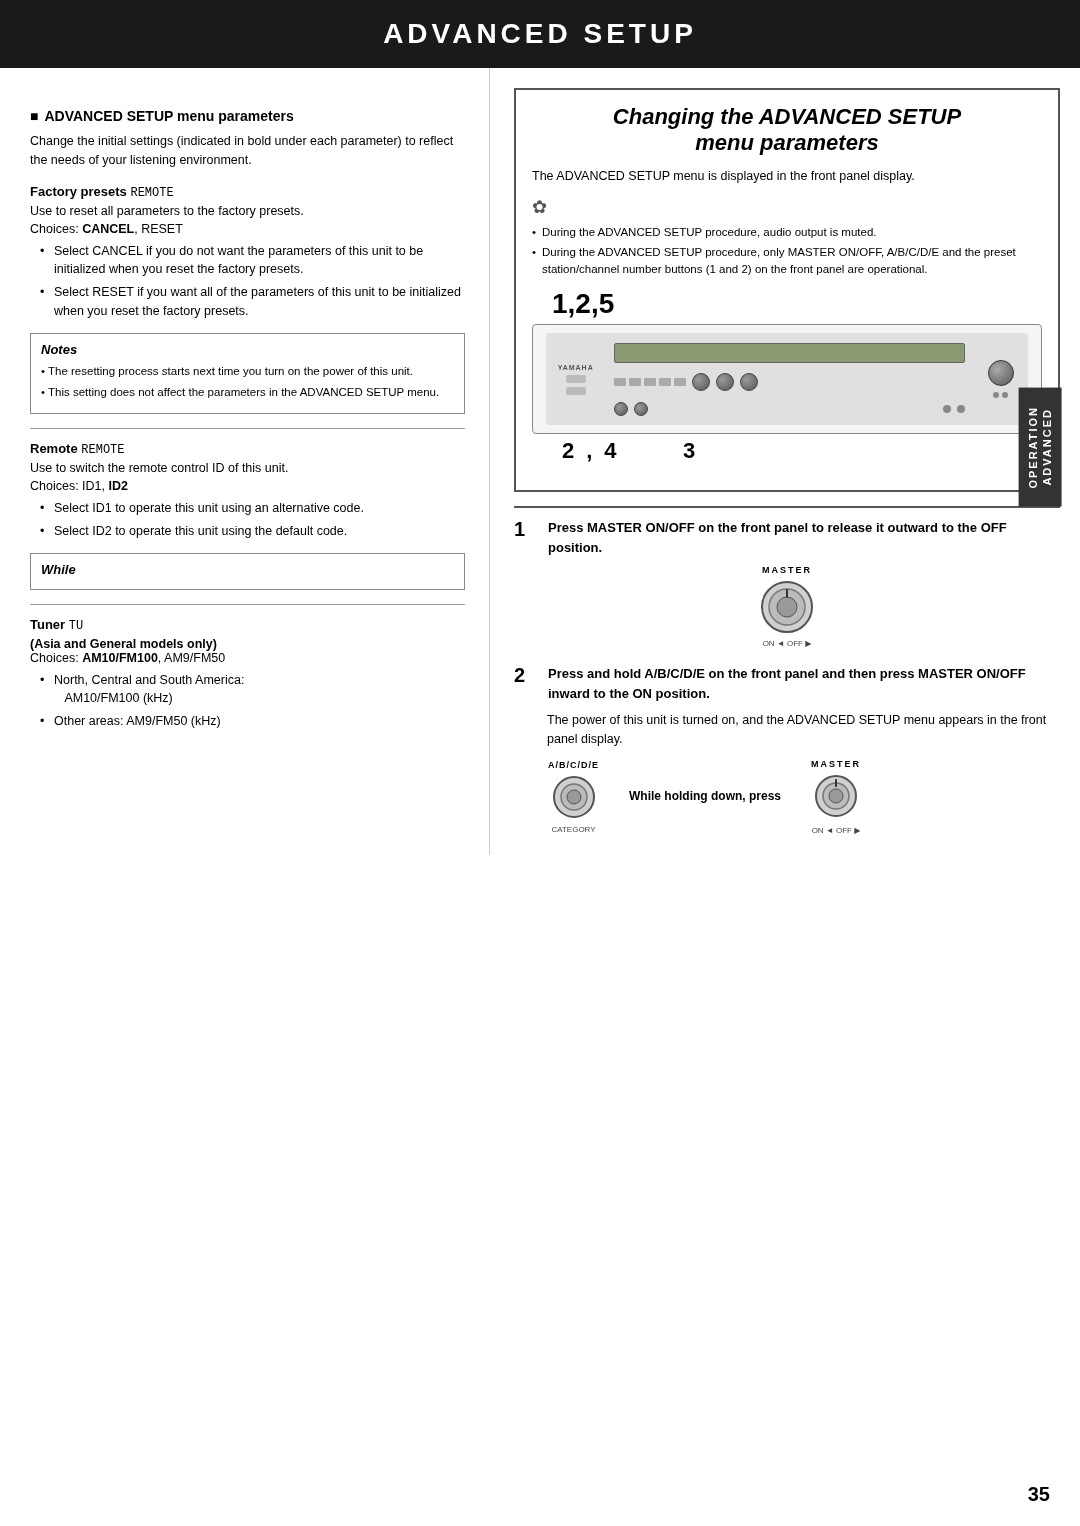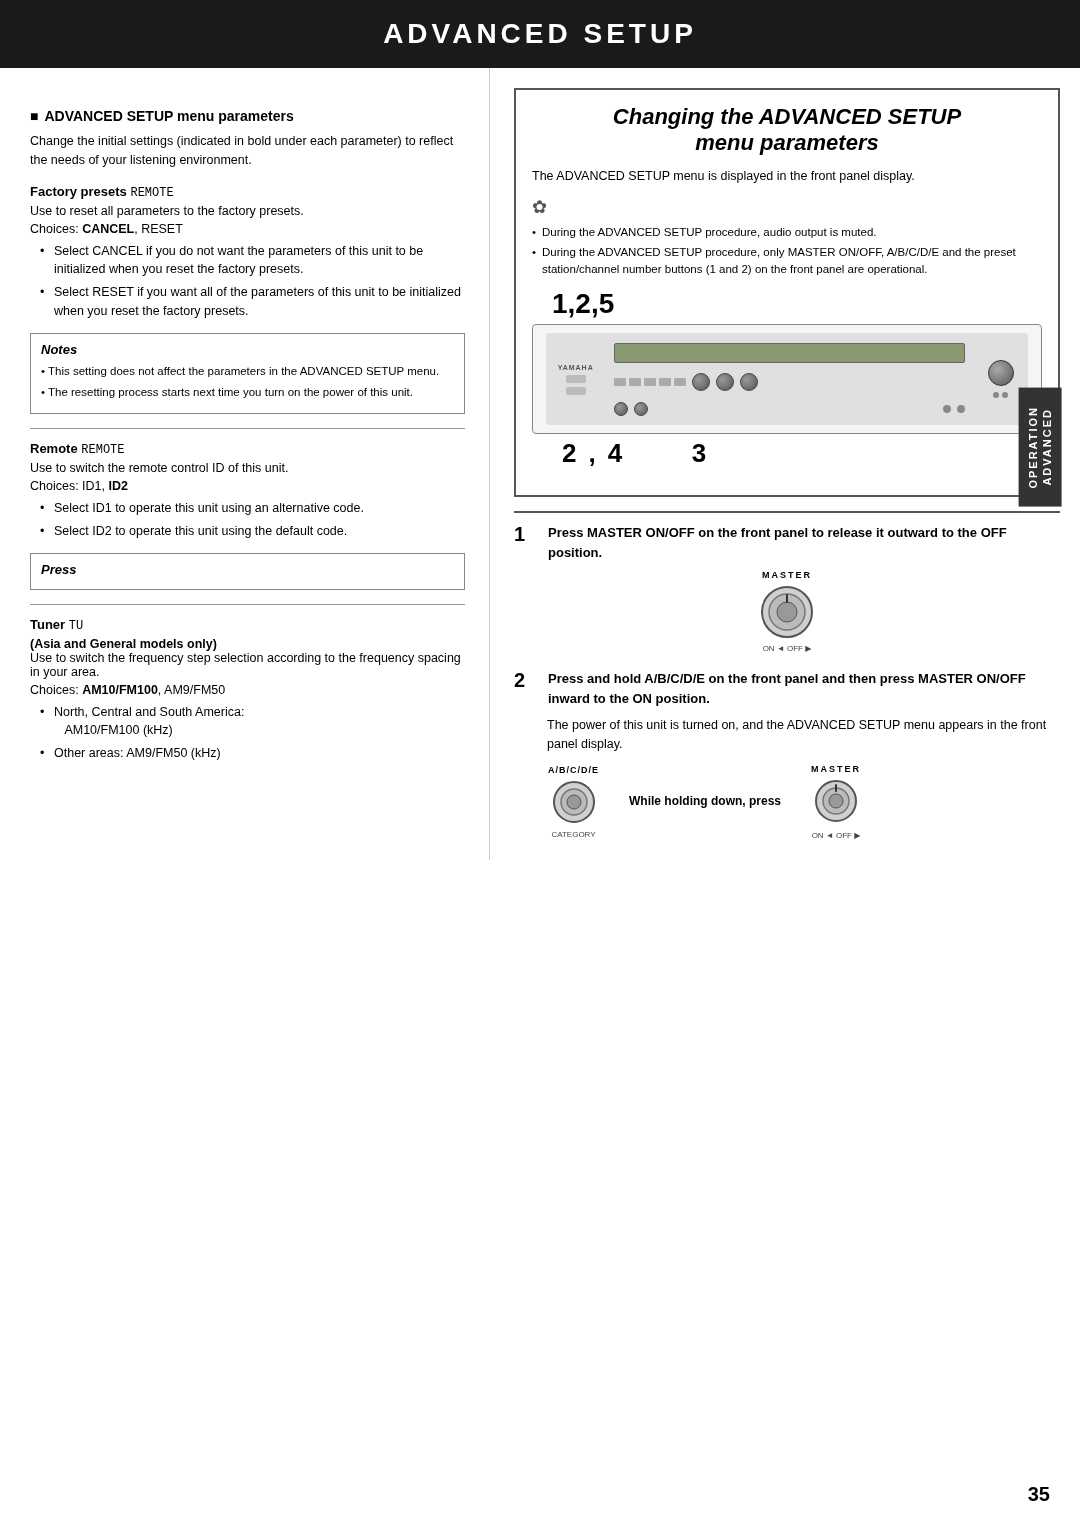--- a/index.html
+++ b/index.html
@@ -338,21 +338,21 @@
     }
 
     .device-dot {
       width: 8px;
       height: 8px;
       border-radius: 50%;
       background: #888;
     }
 
     .diagram-numbers-bottom {
-      font-size: 26px;
+      font-size: 22px;
       font-weight: bold;
       padding-left: 30px;
       letter-spacing: 12px;
     }
 
     
     .step-section {
       margin-bottom: 16px;
     }
 
@@ -491,52 +491,51 @@
       <span>Choices:</span>
       <span class="bold"> CANCEL</span>, RESET
     </p>
     <ul class="bullet-list">
       <li>Select CANCEL if you do not want the parameters of this unit to be initialized when you reset the factory presets.</li>
       <li>Select RESET if you want all of the parameters of this unit to be initialized when you reset the factory presets.</li>
     </ul>
 
     <div class="notes-box">
       <div class="notes-title">Notes</div>
+      <p>The resetting process starts next time you turn on the power of this unit.</p>
       <p>This setting does not affect the parameters in the ADVANCED SETUP menu.</p>
-      <p>The resetting process starts next time you turn on the power of this unit.</p>
     </div>
 
     <hr class="divider">
 
     <div class="subsection-title">
       <span>Remote</span>
       <span class="preset-tag"> <span>REMOTE</span></span>
     </div>
     <p style="font-size:12.5px; margin-bottom:4px;">Use to switch the remote control ID of this unit.</p>
     <p class="choices-line">
       <span>Choices:</span>
       ID1, <span class="bold">ID2</span>
     </p>
     <ul class="bullet-list">
       <li>Select ID1 to operate this unit using an alternative code.</li>
       <li>Select ID2 to operate this unit using the default code.</li>
     </ul>
 
     <div class="note-box">
-      <div class="note-title">Press</div>
+      <div class="note-title">While</div>
     </div>
 
     <hr class="divider">
 
     <div class="subsection-title">
       <span>Tuner</span>
       <span class="preset-tag"> <span>TU</span></span>
     </div>
     <div style="font-size:12.5px; font-weight:bold; margin-bottom:0;">(Asia and General models only)</div>
-    <p style="font-size:12.5px; margin-bottom:4px;">Use to switch the frequency step selection according to the frequency spacing in your area.</p>
     <p class="choices-line">
       <span>Choices:</span>
       <span class="bold"> AM10/FM100</span>, AM9/FM50
     </p>
     <ul class="bullet-list">
       <li>North, Central and South America:<br>&nbsp;&nbsp;&nbsp;AM10/FM100 (kHz)</li>
       <li>Other areas: AM9/FM50 (kHz)</li>
     </ul>
 
   </div>

